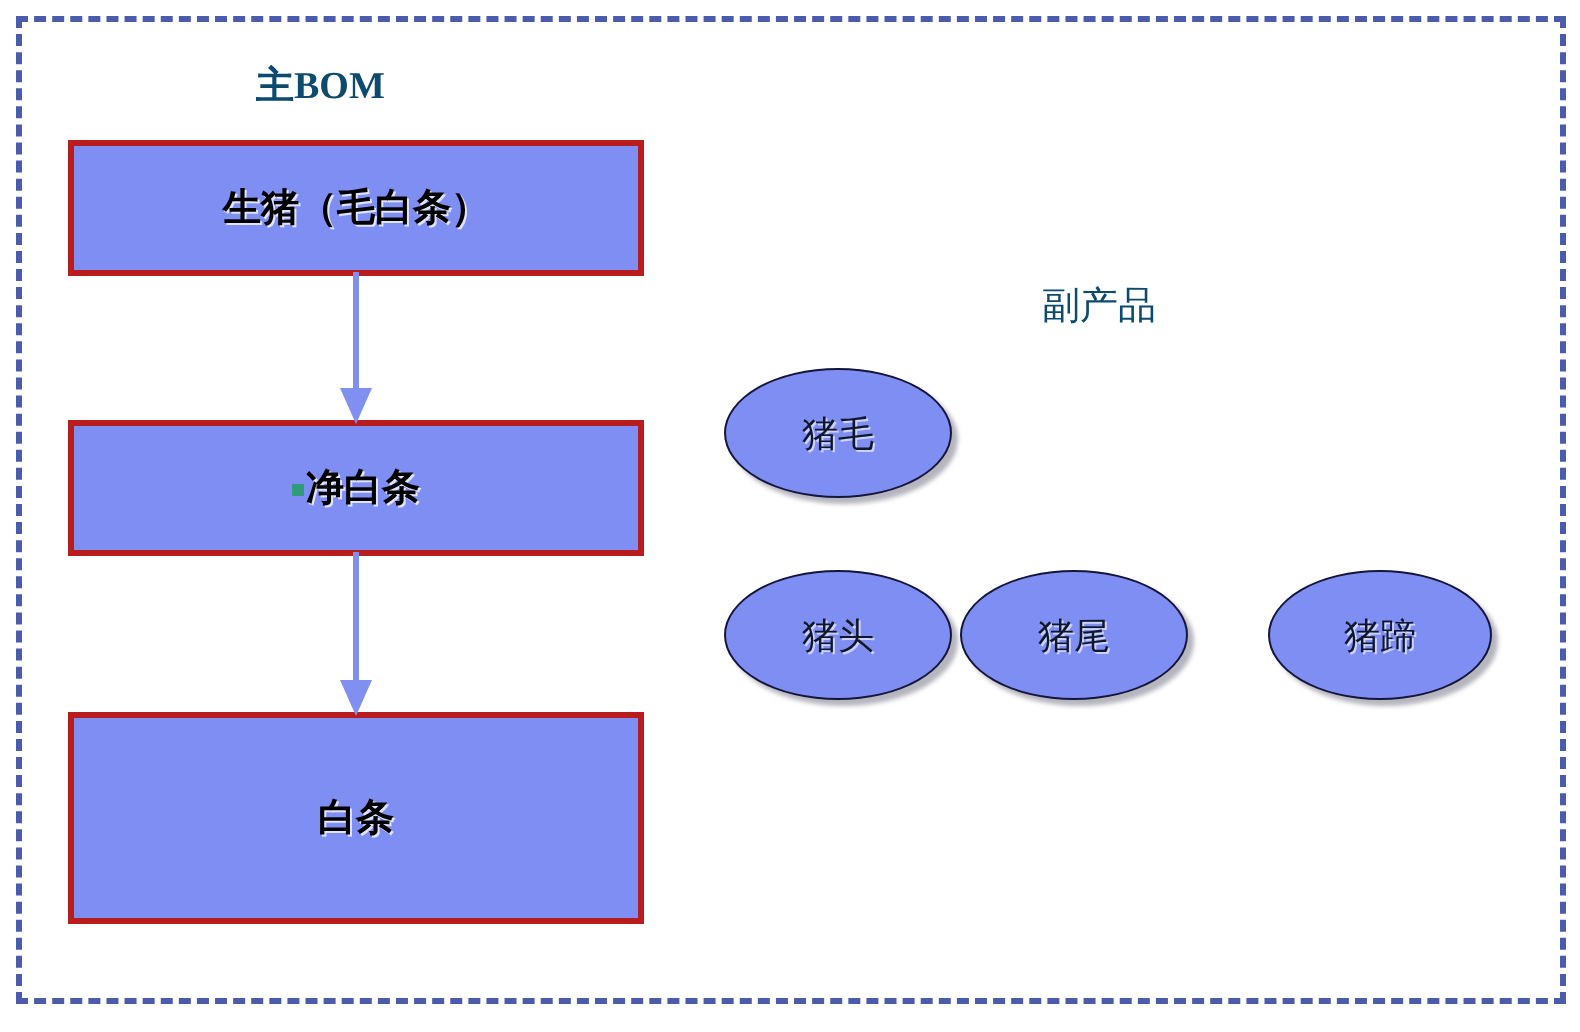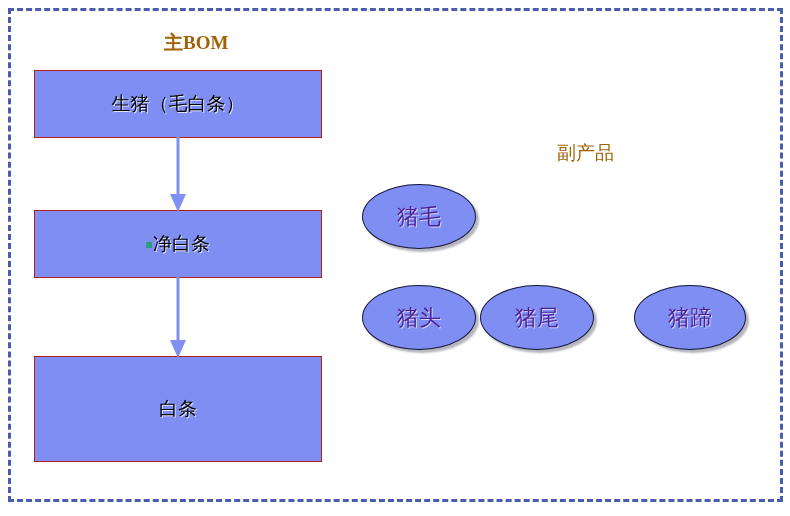--- a/index.html
+++ b/index.html
@@ -27,49 +27,49 @@
     width: 775px;
     height: 494px;
     border: 3px dashed #4c5cad;
     box-sizing: border-box;
     background: transparent;
   }
 
   
   .section-title {
     position: absolute;
-    color: #a16207;
+    color: #0c4a6e;
     white-space: nowrap;
     text-shadow: 1px 1px 0 rgba(255,255,255,0.85);
-    margin-left: 36px;
   }
   .title-main-bom {
     left: 128px;
     top: 30px;
     font-size: 19px;
     font-weight: bold;
     letter-spacing: 0px;
   }
   .title-byproducts {
     left: 521px;
     top: 140px;
     font-size: 19px;
     font-weight: normal;
     text-align: right;
   }
 
   
   .proc-box {
     position: absolute;
     background: #7f8ef3;
-    border: 1px solid #b91c1c;
+    border: 3px solid #b91c1c;
     box-sizing: border-box;
     display: flex;
     align-items: center;
     justify-content: center;
+    font-weight: bold;
   }
   .proc-box .box-label {
     font-size: 19px;
     color: #000000;
     white-space: nowrap;
     text-shadow: 1px 1px 0 rgba(255,255,255,0.75);
   }
   #box-raw-pig   { left: 34px; top: 70px;  width: 288px; height: 68px; }
   #box-clean     { left: 34px; top: 210px; width: 288px; height: 68px; justify-content: center; }
   #box-carcass   { left: 34px; top: 356px; width: 288px; height: 106px; }
@@ -98,22 +98,22 @@
     background: #7f8ef3;
     border: 1px solid #16163a;
     border-radius: 50%;
     box-sizing: border-box;
     display: flex;
     align-items: center;
     justify-content: center;
     box-shadow: 3px 3px 2px rgba(90,90,110,0.45);
   }
   .ellipse .ellipse-label {
-    font-size: 22px;
-    color: #4c1d95;
+    font-size: 18px;
+    color: #0f172a;
     white-space: nowrap;
     text-shadow: 1px 1px 0 rgba(255,255,255,0.6);
   }
   #oval-pig-hair    { left: 362px; top: 184px; width: 114px; height: 65px; }
   #oval-white-offal { left: 508px; top: 184px; width: 114px; height: 65px; }
   #oval-red-offal   { left: 650px; top: 184px; width: 112px; height: 65px; }
   #oval-pig-head    { left: 362px; top: 285px; width: 114px; height: 65px; }
   #oval-pig-tail    { left: 480px; top: 285px; width: 114px; height: 65px; }
   #oval-pig-trotter { left: 634px; top: 285px; width: 112px; height: 65px; }
 </style>

